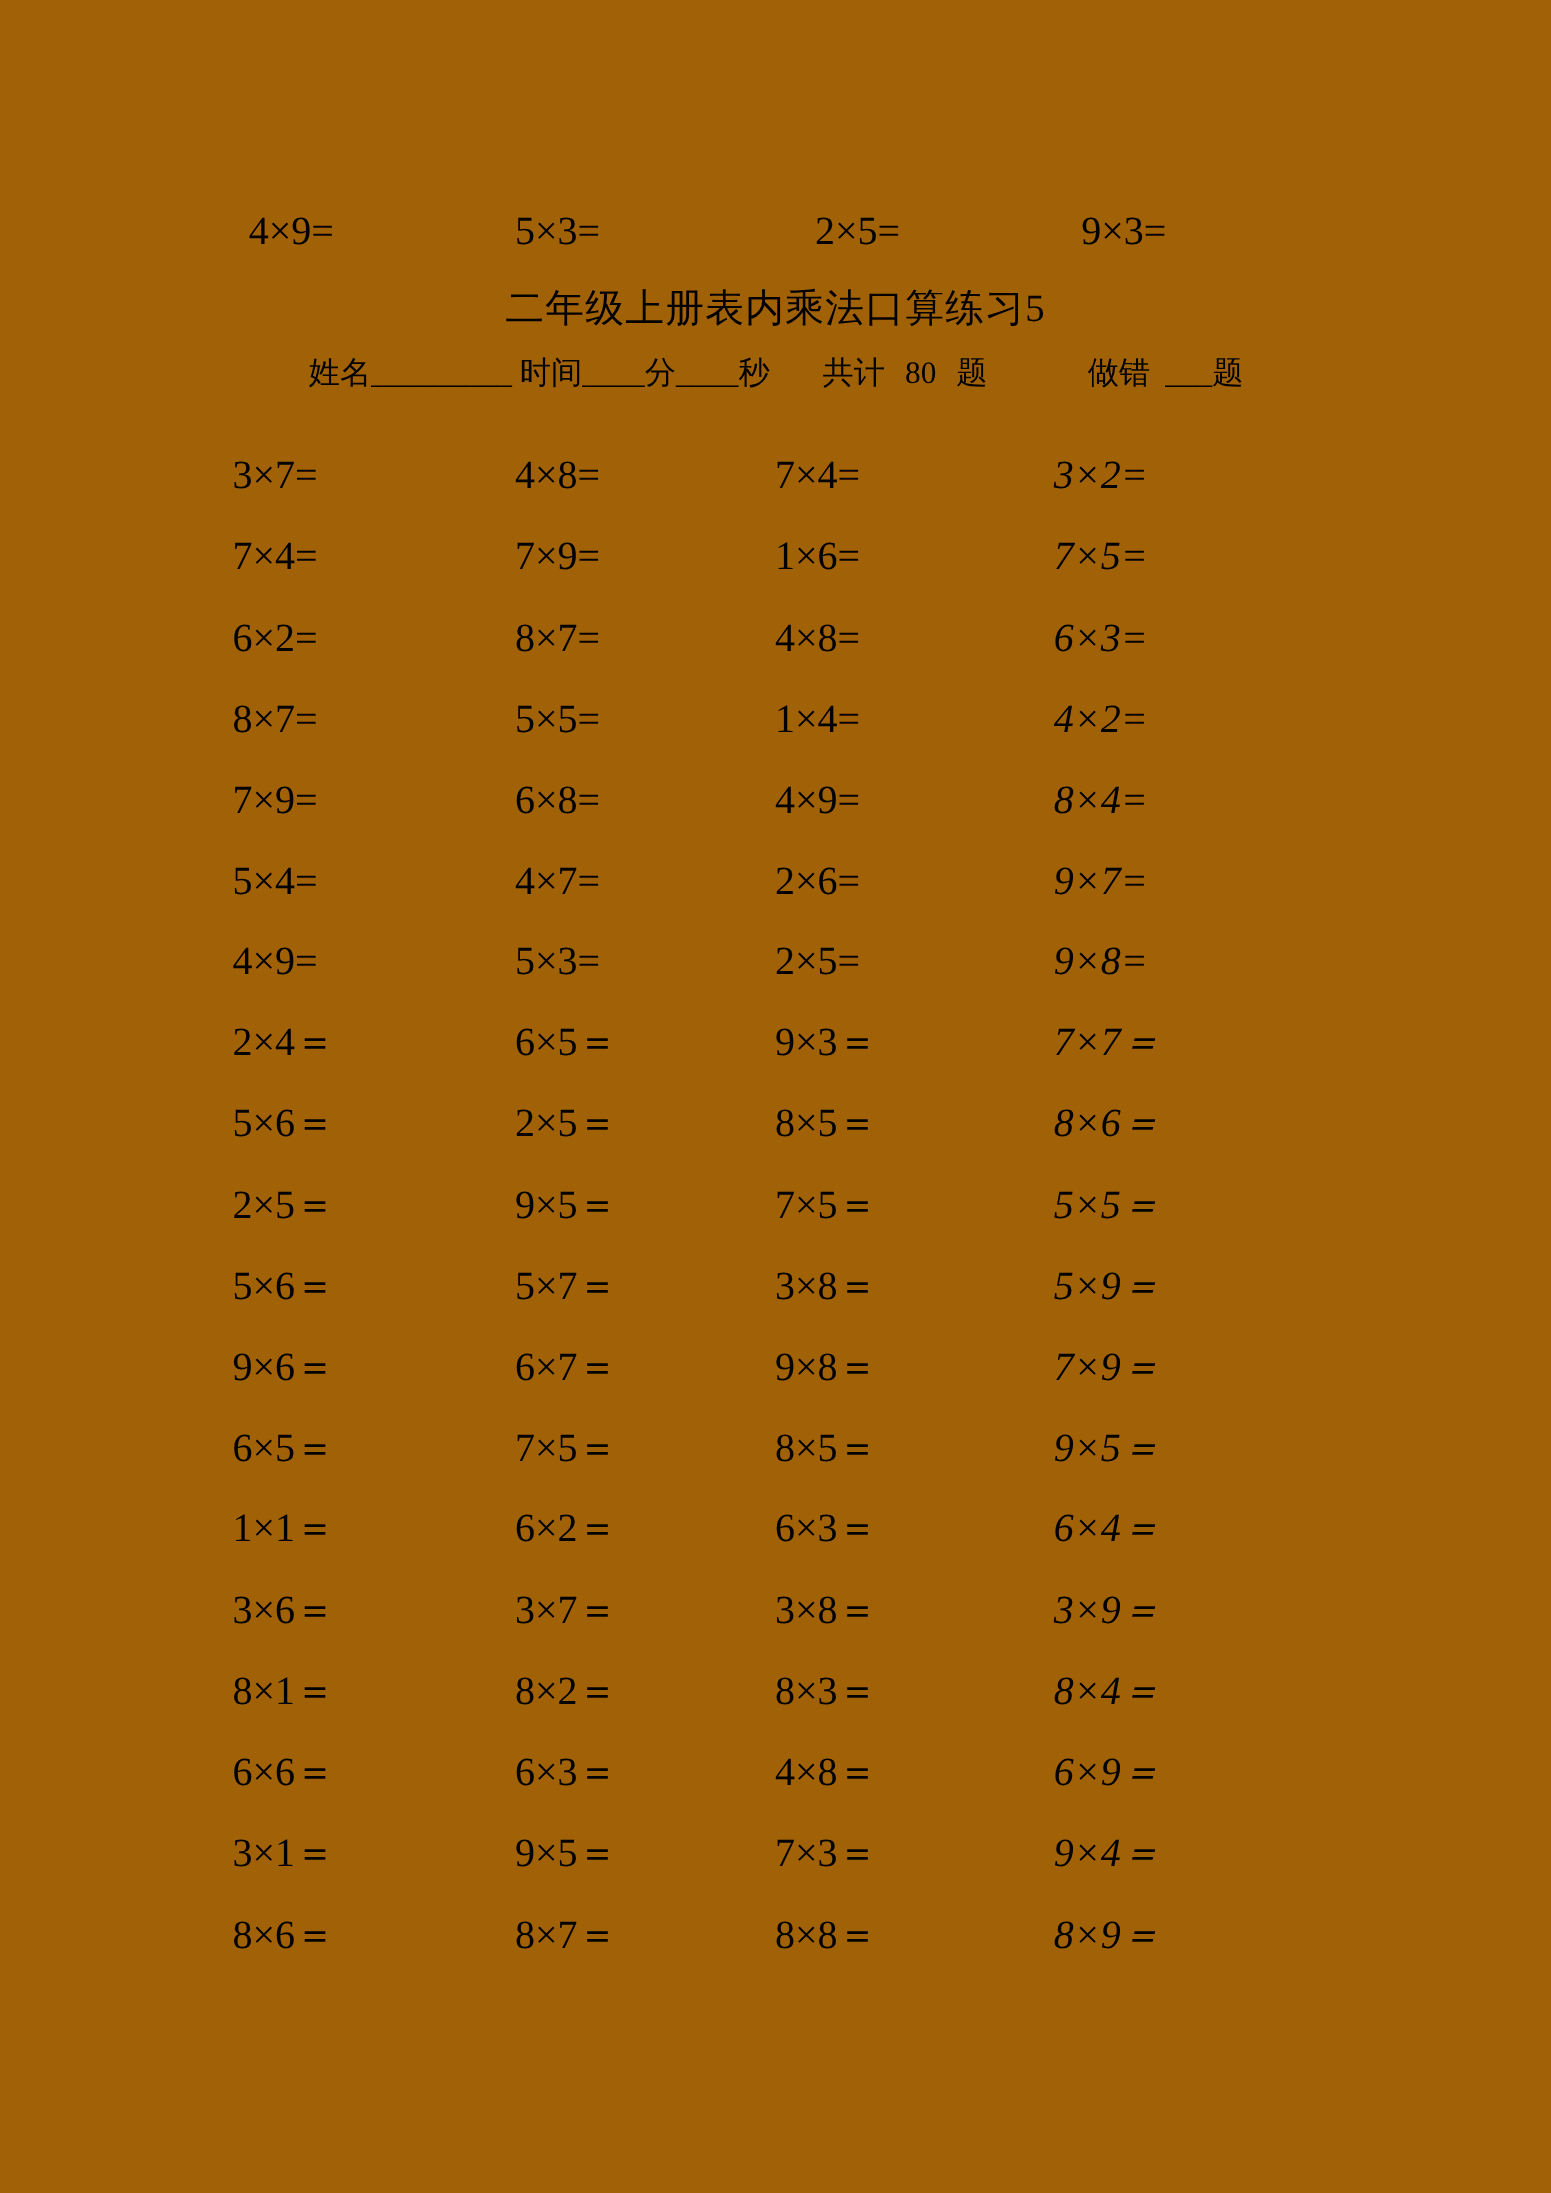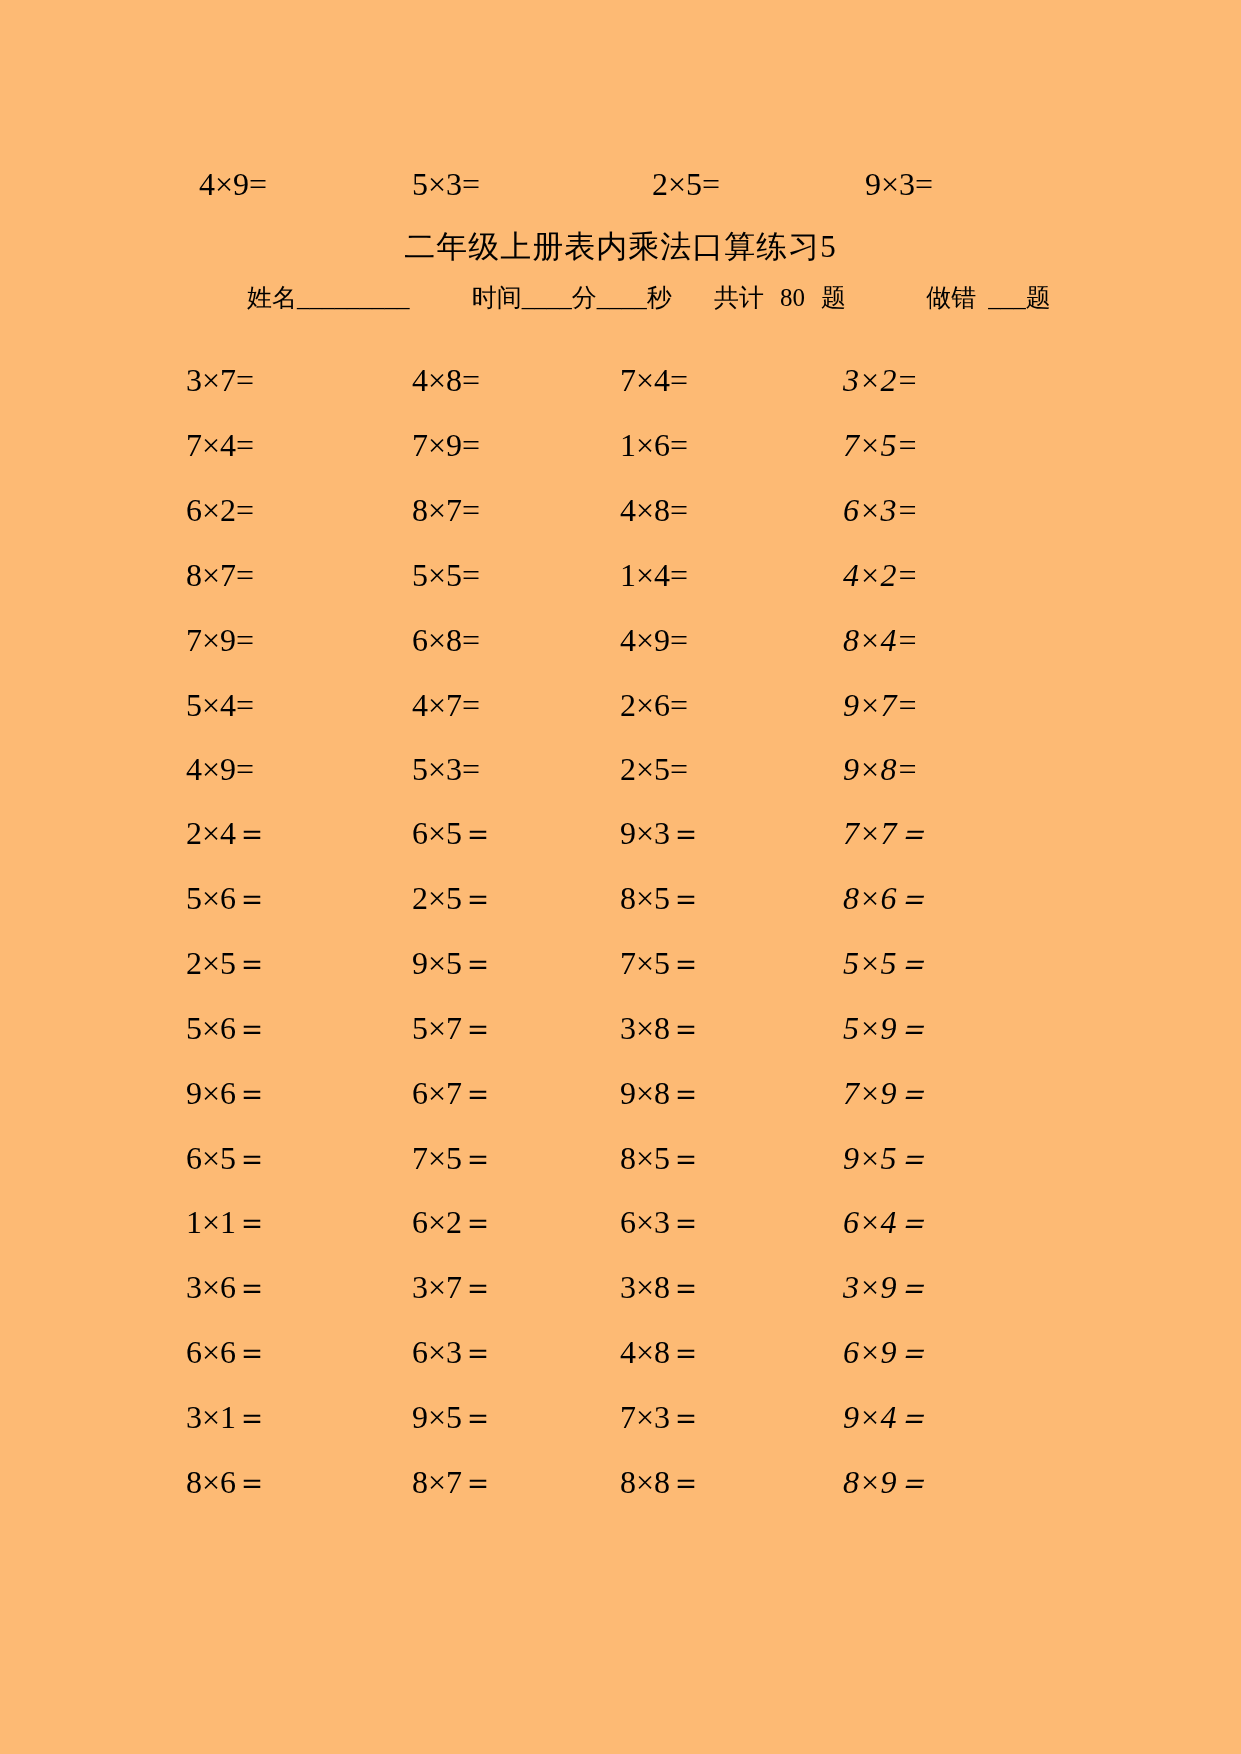--- a/index.html
+++ b/index.html
@@ -1,19 +1,19 @@
 <!DOCTYPE html>
 <html><head>
 <meta charset="utf-8">
 <style>
   html,body{margin:0;padding:0;background:#ffffff;}
   .page{
     position:relative;
     width:1241px;height:1754px;
-    background:#fdba74;color:#000;
+    background:#a16207;color:#000;
     font-family:"Liberation Serif","DejaVu Serif",serif;
     overflow:hidden;
   }
   
   .top-row{position:absolute;top:0;left:0;width:100%;height:210px;}
   .top-row .cell{position:absolute;top:166px;font-size:32px;white-space:nowrap;}
   .top-row .c0{left:199px;}
   .top-row .c1{left:412px;}
   .top-row .c2{left:652px;}
   .top-row .c3{left:865px;}
@@ -24,21 +24,21 @@
     margin:0;text-align:center;
     font-size:31px;font-weight:400;letter-spacing:1px;
   }
 
   
   .info-line{
     position:absolute;top:281px;left:247px;
     font-size:25px;white-space:nowrap;
   }
   .info-line .hgroup{display:inline-block;}
-  .info-line .g2{margin-left:56px;}
+  .info-line .g2{}
   .info-line .g3{margin-left:36px;}
   .info-line .g4{margin-left:74px;}
   .info-line .blank{letter-spacing:0;}
   .info-line .num{margin:0 16px;}
   .info-line .wrong-blank{margin-left:12px;}
 
   
   .grid{position:absolute;top:348px;left:0;width:100%;}
   .grid .row{position:relative;height:64.85px;}
   .grid .cell{
@@ -159,20 +159,26 @@
         <span class="cell c2">6×3＝</span>
         <span class="cell c3">6×4＝</span>
       </div>
       <div class="row">
         <span class="cell c0">3×6＝</span>
         <span class="cell c1">3×7＝</span>
         <span class="cell c2">3×8＝</span>
         <span class="cell c3">3×9＝</span>
       </div>
       <div class="row">
+        <span class="cell c0">8×1＝</span>
+        <span class="cell c1">8×2＝</span>
+        <span class="cell c2">8×3＝</span>
+        <span class="cell c3">8×4＝</span>
+      </div>
+      <div class="row">
         <span class="cell c0">6×6＝</span>
         <span class="cell c1">6×3＝</span>
         <span class="cell c2">4×8＝</span>
         <span class="cell c3">6×9＝</span>
       </div>
       <div class="row">
         <span class="cell c0">3×1＝</span>
         <span class="cell c1">9×5＝</span>
         <span class="cell c2">7×3＝</span>
         <span class="cell c3">9×4＝</span>

